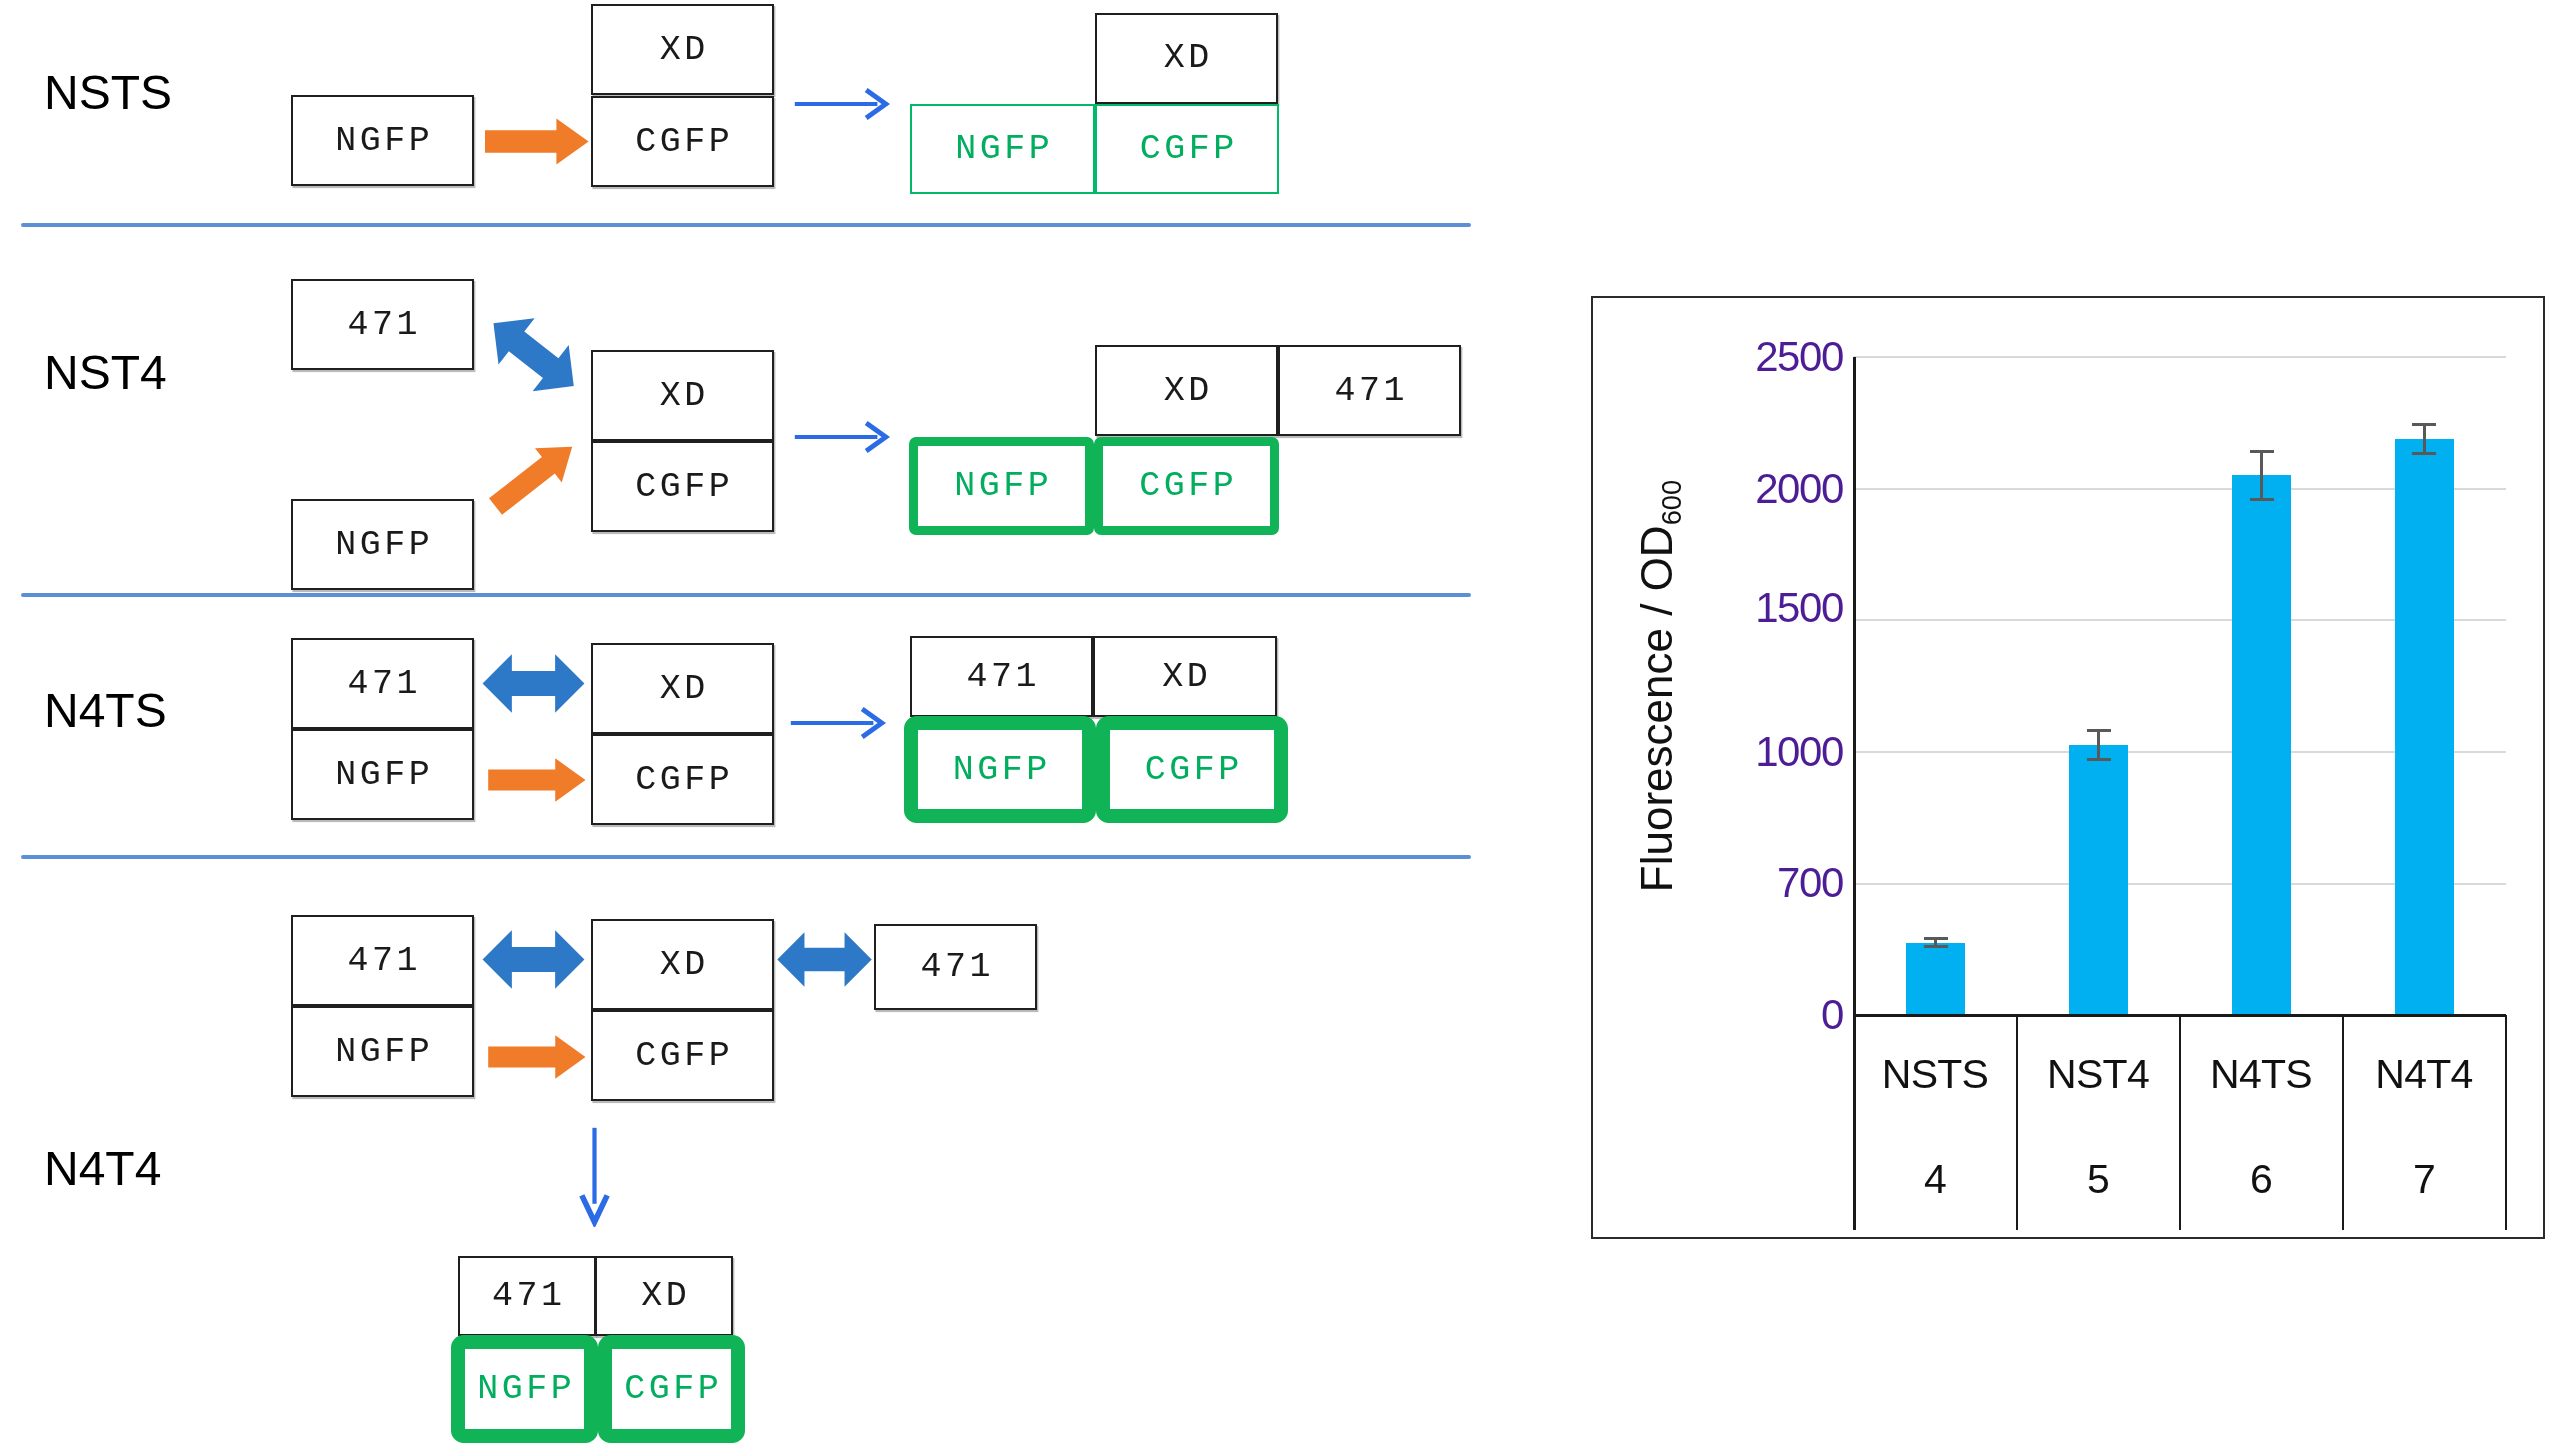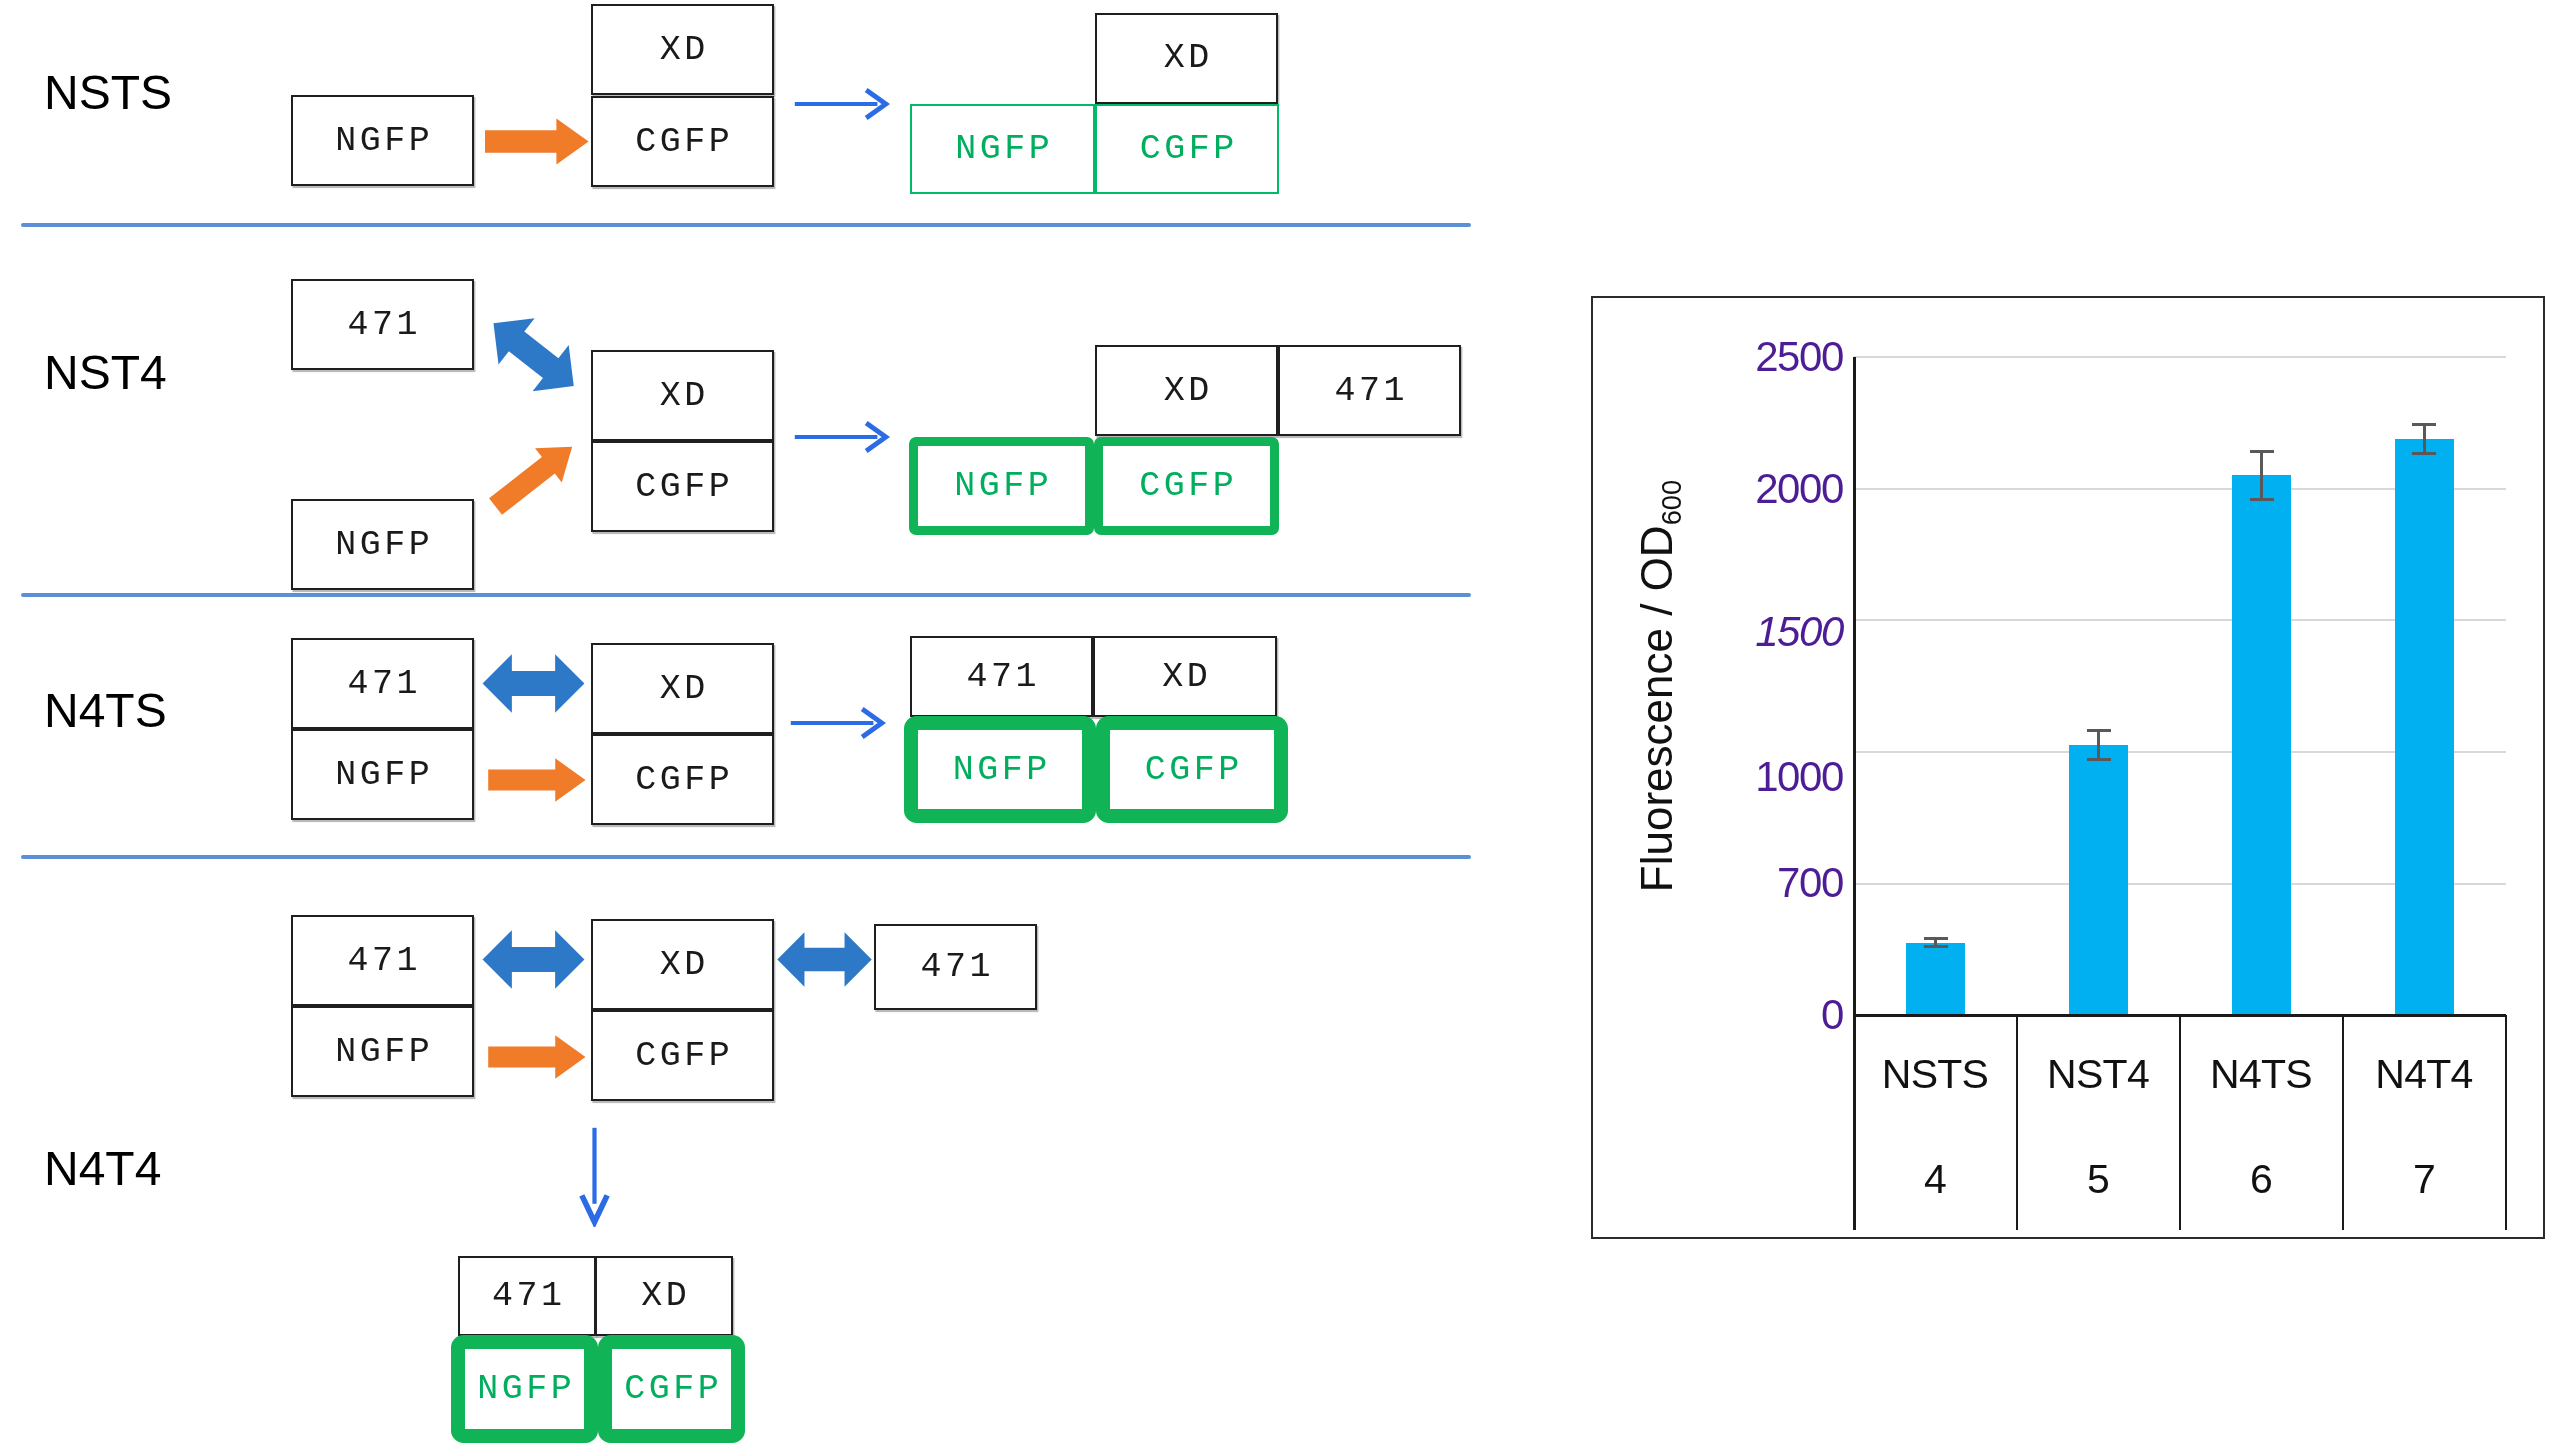--- a/index.html
+++ b/index.html
@@ -173,22 +173,22 @@
   <div class="chart-frame">
     <div class="ytitle"><span>Fluorescence / OD</span><sub>600</sub></div>
     <div id="chart-layer">
         <div class="gridline" style="left: 261px; top: 585px; width: 652px;"></div>
         <div class="gridline" style="left: 261px; top: 453px; width: 652px;"></div>
         <div class="gridline" style="left: 261px; top: 321px; width: 652px;"></div>
         <div class="gridline" style="left: 261px; top: 190px; width: 652px;"></div>
         <div class="gridline" style="left: 261px; top: 58px; width: 652px;"></div>
         <div class="ytick" style="left: 110px; top: 693px;">0</div>
         <div class="ytick" style="left: 110px; top: 561px;">700</div>
-        <div class="ytick" style="left: 110px; top: 430px; margin-top: 25px;">1000</div>
-        <div class="ytick" style="left: 110px; top: 310px; font-style: italic;">1500</div>
+        <div class="ytick" style="left: 110px; top: 430px;">1000</div>
+        <div class="ytick" style="left: 110px; top: 286px;">1500</div>
         <div class="ytick" style="left: 110px; top: 167px;">2000</div>
         <div class="ytick" style="left: 110px; top: 35px;">2500</div>
         <div class="bar" style="left: 313px; top: 645px; width: 59px; height: 72px; background: rgb(0, 176, 240);"></div>
         <div class="ebar" style="left: 341px; top: 641px; width: 2.8px; height: 8px;"></div>
         <div class="ebar" style="left: 331px; top: 639px; width: 24px; height: 2.8px;"></div>
         <div class="ebar" style="left: 331px; top: 647px; width: 24px; height: 2.8px;"></div>
         <div class="cat" style="left: 265px; top: 753px; width: 154px;">NSTS</div>
         <div class="cat" style="left: 265px; top: 858px; width: 154px;">4</div>
         <div class="bar" style="left: 476px; top: 447px; width: 59px; height: 270px; background: rgb(0, 176, 240);"></div>
         <div class="ebar" style="left: 504px; top: 433px; width: 2.8px; height: 29px;"></div>

